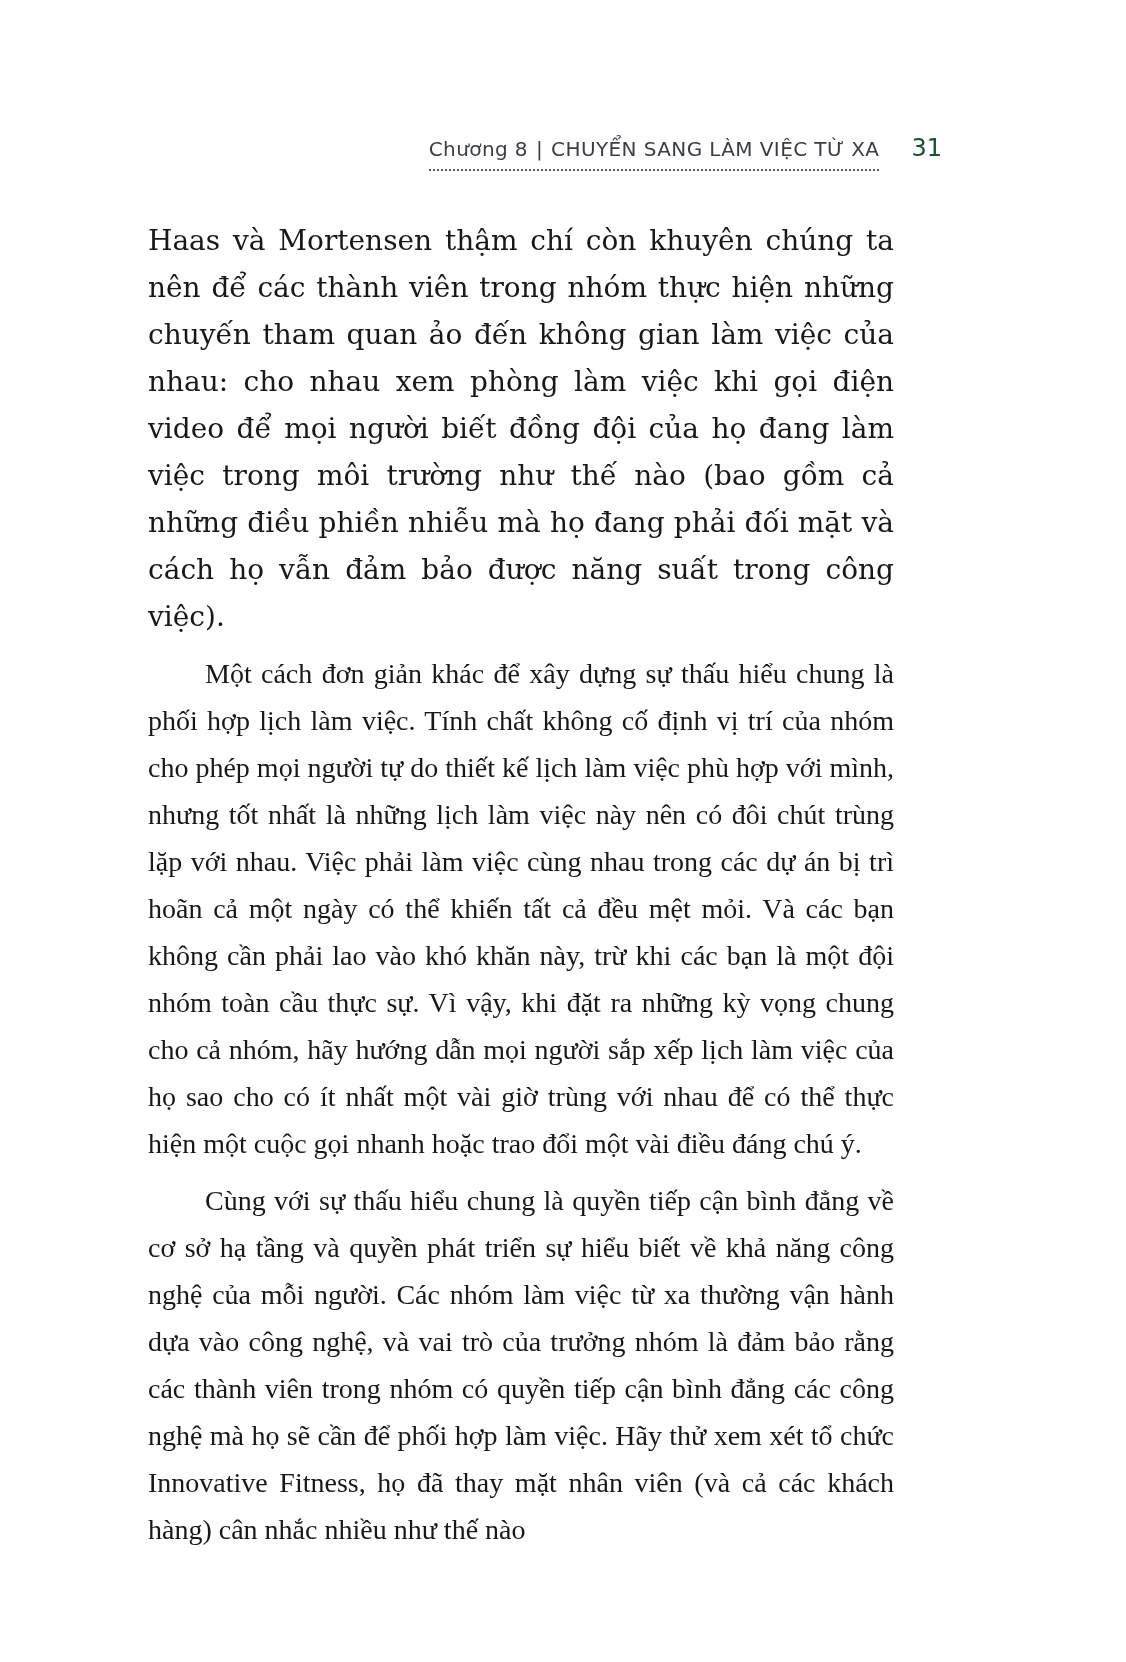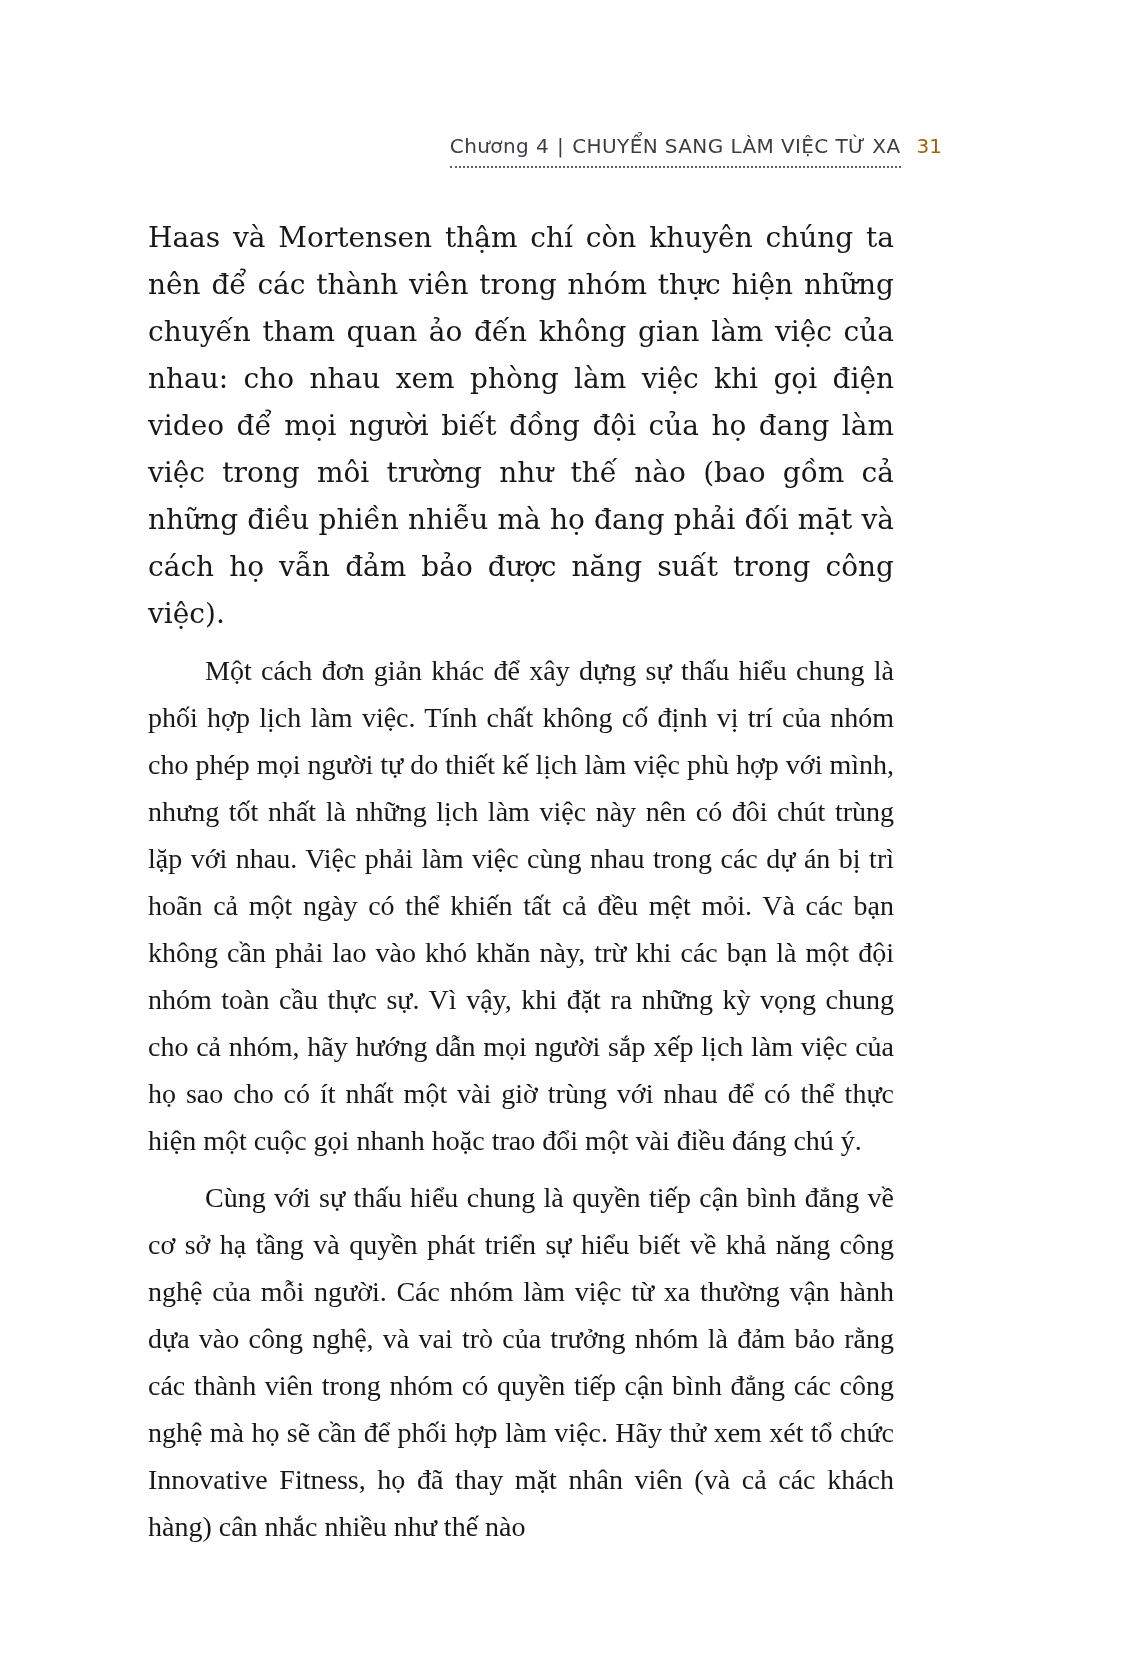--- a/index.html
+++ b/index.html
@@ -32,23 +32,23 @@
     font-size: 20px;
     letter-spacing: 0.4px;
     color: #3a3d42;
     white-space: nowrap;
   }
   .header-sep {
     margin: 0 8px;
     color: #3a3d42;
   }
   .page-number {
-    font-size: 20px;
-    color: #a16207;
-    margin-left: 16px;
+    font-size: 24px;
+    color: #14532d;
+    margin-left: 32px;
   }
   .body-text {
     width: 758px;
     margin-left: 148px;
     margin-top: 46px;
     font-size: 28px;
     line-height: 47px;
     text-align: justify;
   }
   .body-text p {
@@ -59,21 +59,21 @@
     font-family: Liberation Serif, serif;
   }
 </style>
 </head>
 <body>
 
 <div class="page">
 
   <div class="header-row">
     <div class="header-title-wrap">
-      <span>Chương 4</span><span class="header-sep">|</span><span>CHUYỂN SANG LÀM VIỆC TỪ XA</span>
+      <span>Chương 8</span><span class="header-sep">|</span><span>CHUYỂN SANG LÀM VIỆC TỪ XA</span>
     </div>
     <div class="page-number">31</div>
   </div>
 
   <div class="body-text">
     <p>Haas và Mortensen thậm chí còn khuyên chúng ta nên để các thành viên trong nhóm thực hiện những chuyến tham quan ảo đến không gian làm việc của nhau: cho nhau xem phòng làm việc khi gọi điện video để mọi người biết đồng đội của họ đang làm việc trong môi trường như thế nào (bao gồm cả những điều phiền nhiễu mà họ đang phải đối mặt và cách họ vẫn đảm bảo được năng suất trong công việc).</p>
     <p class="indent">Một cách đơn giản khác để xây dựng sự thấu hiểu chung là phối hợp lịch làm việc. Tính chất không cố định vị trí của nhóm cho phép mọi người tự do thiết kế lịch làm việc phù hợp với mình, nhưng tốt nhất là những lịch làm việc này nên có đôi chút trùng lặp với nhau. Việc phải làm việc cùng nhau trong các dự án bị trì hoãn cả một ngày có thể khiến tất cả đều mệt mỏi. Và các bạn không cần phải lao vào khó khăn này, trừ khi các bạn là một đội nhóm toàn cầu thực sự. Vì vậy, khi đặt ra những kỳ vọng chung cho cả nhóm, hãy hướng dẫn mọi người sắp xếp lịch làm việc của họ sao cho có ít nhất một vài giờ trùng với nhau để có thể thực hiện một cuộc gọi nhanh hoặc trao đổi một vài điều đáng chú ý.</p>
     <p class="indent">Cùng với sự thấu hiểu chung là quyền tiếp cận bình đẳng về cơ sở hạ tầng và quyền phát triển sự hiểu biết về khả năng công nghệ của mỗi người. Các nhóm làm việc từ xa thường vận hành dựa vào công nghệ, và vai trò của trưởng nhóm là đảm bảo rằng các thành viên trong nhóm có quyền tiếp cận bình đẳng các công nghệ mà họ sẽ cần để phối hợp làm việc. Hãy thử xem xét tổ chức Innovative Fitness, họ đã thay mặt nhân viên (và cả các khách hàng) cân nhắc nhiều như thế nào</p>
   </div>
 

